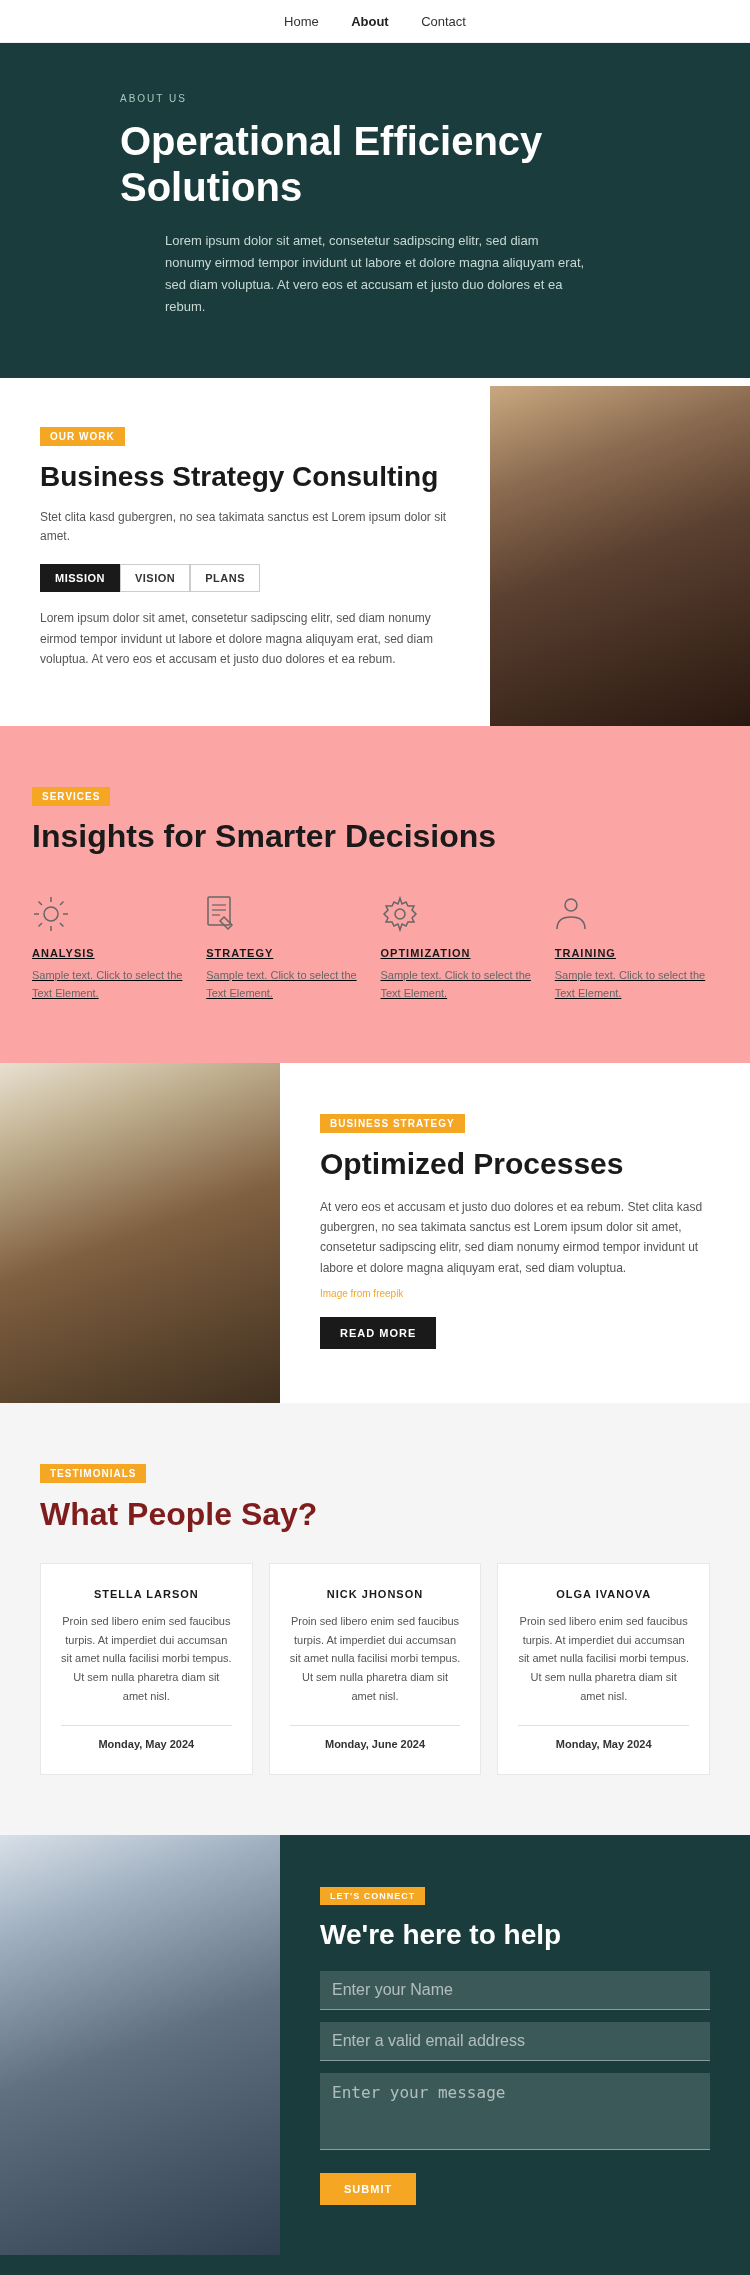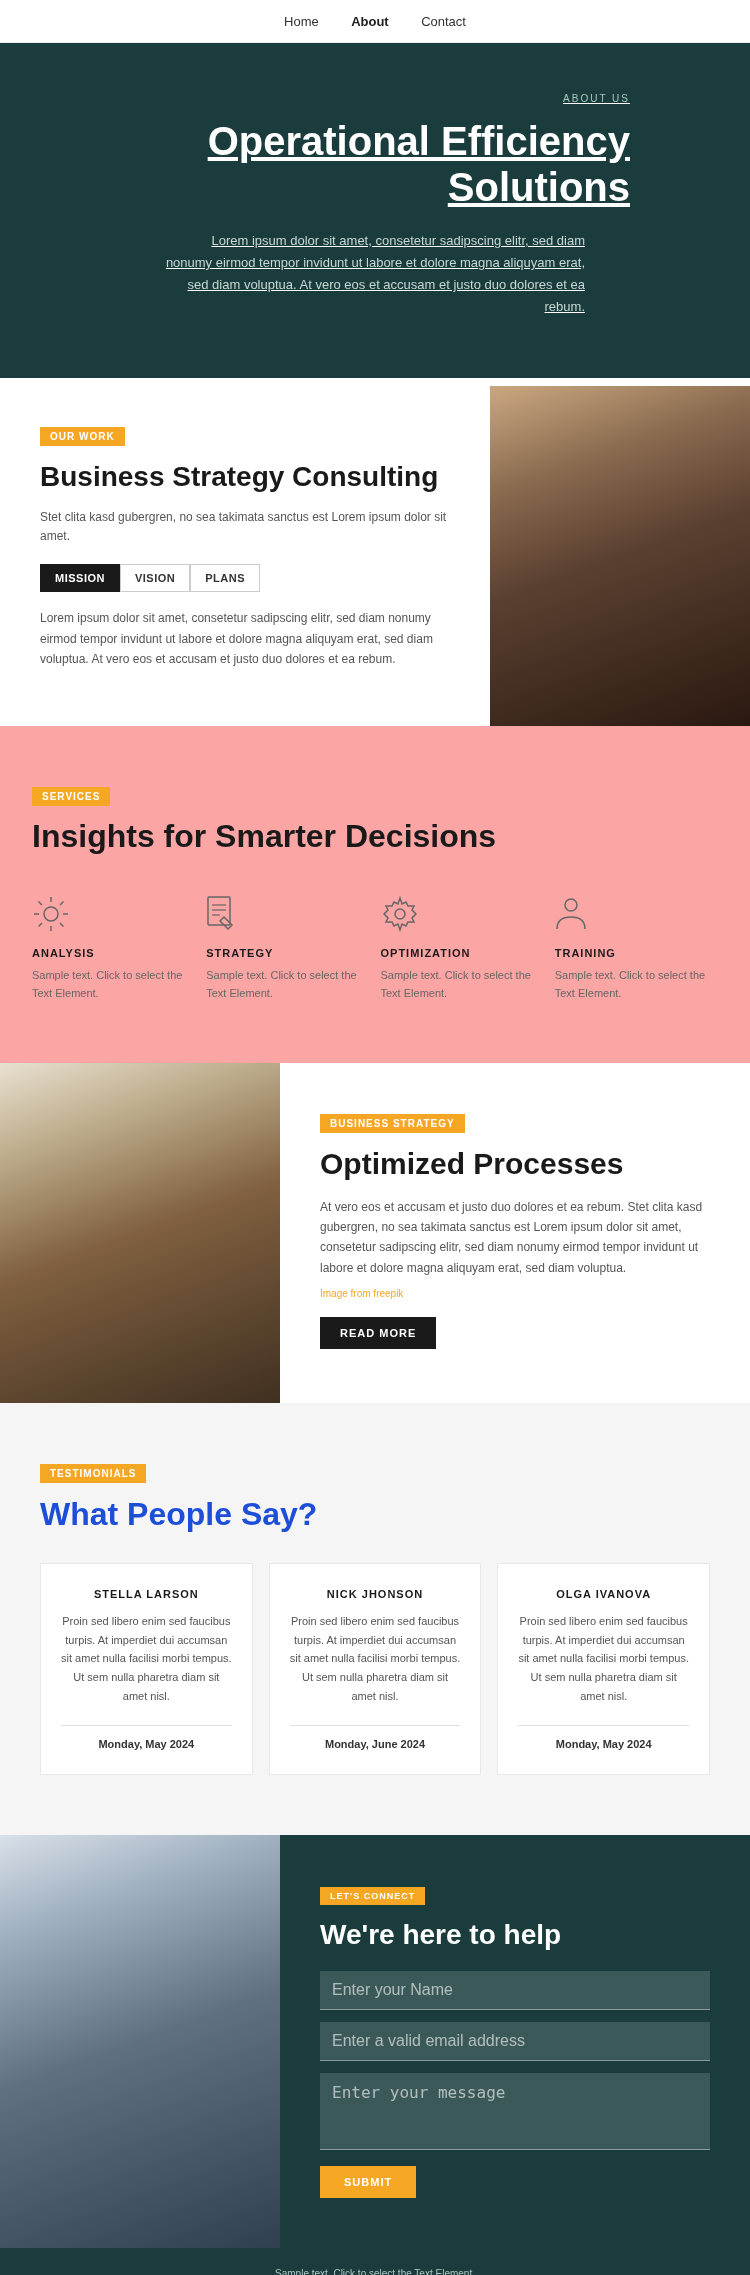--- a/index.html
+++ b/index.html
@@ -4,21 +4,21 @@
   <style>
     * { margin: 0; padding: 0; box-sizing: border-box; }
     body { font-family: 'Arial', sans-serif; width: 750px; background: #fff; }
 
     
     nav { background: #fff; padding: 12px 0; text-align: center; border-bottom: 1px solid #eee; }
     nav a { text-decoration: none; color: #333; font-size: 13px; margin: 0 14px; }
     nav a.active { color: #222; font-weight: bold; }
 
     
-    .hero { background: #1a3c3c; color: #fff; text-align: right; padding: 50px 120px 60px; text-decoration: underline; }
+    .hero { background: #1a3c3c; color: #fff; text-align: left; padding: 50px 120px 60px; }
     .hero .section-label { font-size: 10px; letter-spacing: 2px; color: #aac8c0; margin-bottom: 14px; text-transform: uppercase; }
     .hero h1 { font-size: 40px; font-weight: 900; line-height: 1.15; margin-bottom: 20px; }
     .hero p { font-size: 13px; color: #c8d8d4; line-height: 1.7; max-width: 420px; margin: 0 auto; }
 
     
     .our-work { display: flex; min-height: 340px; margin-top: 8px; }
     .our-work-left { flex: 1; background: #fff; padding: 40px 30px 40px 40px; }
     .our-work-right { width: 260px; background: #555; overflow: hidden; }
 
     .badge { display: inline-block; background: #f5a623; color: #fff; font-size: 10px; font-weight: bold; padding: 4px 10px; letter-spacing: 1px; text-transform: uppercase; margin-bottom: 14px; }
@@ -26,57 +26,57 @@
     .our-work-left .desc { font-size: 12px; color: #555; line-height: 1.6; margin-bottom: 18px; }
     .tabs { display: flex; gap: 0; margin-bottom: 16px; }
     .tab { padding: 7px 14px; font-size: 11px; font-weight: bold; cursor: pointer; border: 1px solid #ccc; background: #fff; color: #333; letter-spacing: 0.5px; }
     .tab.active { background: #1a1a1a; color: #fff; border-color: #1a1a1a; }
     .our-work-left .body-text { font-size: 12px; color: #555; line-height: 1.7; }
 
     
     .services-section { background: #fca5a5; padding: 60px 32px; }
     .services-section .badge { margin-bottom: 12px; }
     .services-section h2 { font-size: 32px; font-weight: 900; color: #1a1a1a; margin-bottom: 40px; }
-    .services-grid { display: flex; gap: 11px; }
+    .services-grid { display: flex; gap: 11px; text-decoration: underline; }
     .service-item { flex: 1; padding: 0 10px 0 0; }
     .service-icon { width: 40px; height: 40px; margin-bottom: 12px; color: #666; }
     .service-item h4 { font-size: 11px; font-weight: bold; letter-spacing: 1px; color: #1a1a1a; margin-bottom: 8px; text-transform: uppercase; }
     .service-item p { font-size: 11px; color: #666; line-height: 1.6; }
 
     
     .biz-section { display: flex; min-height: 340px; }
     .biz-left { width: 280px; background: #555; overflow: hidden; }
     .biz-right { flex: 1; padding: 50px 40px 40px; background: #fff; }
     .biz-right .badge { margin-bottom: 14px; }
     .biz-right h2 { font-size: 30px; font-weight: 900; color: #1a1a1a; margin-bottom: 16px; }
     .biz-right .body-text { font-size: 12px; color: #555; line-height: 1.7; margin-bottom: 10px; }
     .biz-right .image-credit { font-size: 10px; color: #aaa; margin-bottom: 18px; }
     .biz-right .image-credit span { color: #f5a623; }
     .read-more-btn { display: inline-block; background: #1a1a1a; color: #fff; font-size: 11px; font-weight: bold; padding: 10px 20px; letter-spacing: 1px; cursor: pointer; text-transform: uppercase; border: none; }
 
     
     .testimonials-section { background: #f5f5f5; padding: 60px 40px; }
     .testimonials-section .badge { margin-bottom: 12px; }
-    .testimonials-section h2 { font-size: 32px; font-weight: 900; color: #1d4ed8; margin-bottom: 30px; line-height: 1.2; }
+    .testimonials-section h2 { font-size: 32px; font-weight: 900; color: #7f1d1d; margin-bottom: 30px; line-height: 1.2; }
     .testimonials-grid { display: flex; gap: 16px; text-align: center; }
     .testimonial-card { flex: 1; background: #fff; padding: 24px 20px; border: 1px solid #e8e8e8; }
     .testimonial-card h4 { font-size: 11px; font-weight: bold; letter-spacing: 1px; color: #1a1a1a; margin-bottom: 12px; text-transform: uppercase; }
     .testimonial-card p { font-size: 11px; color: #555; line-height: 1.7; margin-bottom: 20px; }
     .testimonial-card .date { font-size: 11px; font-weight: bold; color: #333; border-top: 1px solid #e0e0e0; padding-top: 12px; }
 
     
     .connect-section { display: flex; min-height: 360px; }
     .connect-left { width: 280px; background: #555; overflow: hidden; }
     .connect-right { flex: 1; background: #1a3c3c; padding: 50px 40px; }
     .lets-connect-badge { display: inline-block; background: #f5a623; color: #fff; font-size: 9px; font-weight: bold; padding: 4px 10px; letter-spacing: 1px; text-transform: uppercase; margin-bottom: 14px; }
     .connect-right h2 { font-size: 28px; font-weight: 900; color: #fff; margin-bottom: 20px; }
     .connect-right input, .connect-right textarea { display: block; width: 100%; background: rgba(255,255,255,0.15); border: none; border-bottom: 1px solid rgba(255,255,255,0.4); padding: 10px 12px; color: #fff; font-size: 16px; margin-bottom: 12px; outline: none; }
     .connect-right input::placeholder, .connect-right textarea::placeholder { color: rgba(255,255,255,0.6); }
     .connect-right textarea { height: 77px; resize: none; }
-    .submit-btn { display: inline-block; background: #f5a623; color: #fff; font-size: 11px; font-weight: bold; padding: 10px 24px; letter-spacing: 1px; cursor: pointer; text-transform: uppercase; border: none; margin-top: 4px; }
+    .submit-btn { display: inline-block; background: #f5a623; color: #fff; font-size: 11px; font-weight: bold; padding: 10px 24px; letter-spacing: 1px; cursor: pointer; text-transform: uppercase; border: none; margin-top: 11px; }
 
     
     .footer { background: #1a3c3c; padding: 20px 40px; text-align: center; }
     .footer p { font-size: 10px; color: #aac8c0; }
 
     
     svg { display: block; }
 
     
     .person-img {

